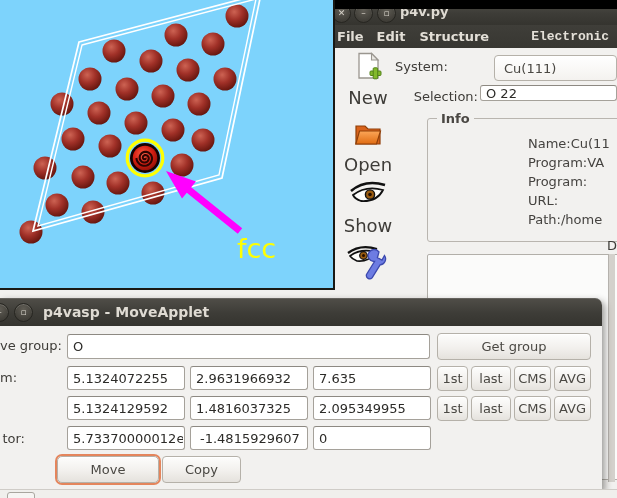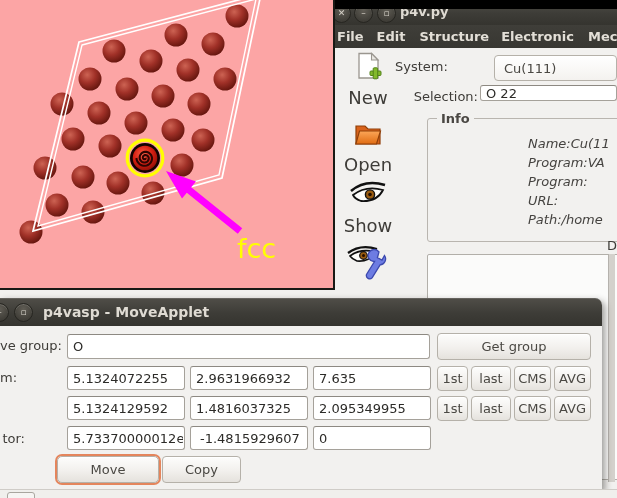--- a/index.html
+++ b/index.html
@@ -34,21 +34,21 @@
   .field{
     background:#fff;border:1px solid #a5a19a;border-top-color:#8d8982;
     border-radius:3px;font-size:13px;color:#2c2b28;
     padding:0 5px;box-sizing:border-box;font-family:"DejaVu Sans","Liberation Sans",sans-serif;
     white-space:nowrap;overflow:hidden;outline:none;
   }
   .label{font-size:13px;color:#3e3c38;white-space:nowrap;}
   .toolitem{display:flex;flex-direction:column;align-items:center;row-gap:3px;}
   .toolitem .tlabel{font-size:18px;color:#3e3c38;}
   .groupbox{border:1px solid #b9b5af;border-radius:3px;background:#f2f1ef;}
-  .infoline{font-size:13px;color:#454340;white-space:nowrap;line-height:19px;font-style:italic;}
+  .infoline{font-size:13px;color:#454340;white-space:nowrap;line-height:19px;}
   
   .focusring{box-shadow:0 0 0 2px #e4855c, inset 0 1px 0 #fff;}
 </style>
 </head>
 <body>
 
 <div id="screen">
 
   <div class="abs" style="left:0;top:8;width:617px;height:490px;background:#f2f1ef;">
 
@@ -57,21 +57,21 @@
       <span class="tb-btn" style="left:24px;top:4px;">–</span>
       <span class="tb-btn" style="left:47px;top:4px;">▫</span>
       <span class="abs" style="left:70px;top:4px;">p4v.py</span>
     </div>
 
     <div class="abs titlebar" style="left:330px;top:25px;width:287px;height:23px;box-shadow:none;
                 background:linear-gradient(#3f3e39,#383732);display:flex;align-items:center;">
       <span class="menuitem" style="margin-left:7px;">File</span>
       <span class="menuitem" style="margin-left:13px;">Edit</span>
       <span class="menuitem" style="margin-left:14px;">Structure</span>
-      <span class="menuitem" style="margin-left:12px;">Electronic</span>
+      <span class="menuitem" style="margin-left:42px;font-family:Liberation Mono, monospace;">Electronic</span>
       <span class="menuitem" style="margin-left:14px;">Mecha</span>
     </div>
 
     <div class="abs toolitem" style="left:344px;top:52px;width:48px;">
       <span>
         <svg width="27" height="29" viewBox="0 0 27 29">
           <path d="M4 1.5 h12.5 l6.5 6.5 v18 H4 z" fill="#ffffff" stroke="#9a968f" stroke-width="1.3"></path>
           <path d="M16.5 1.5 l6.5 6.5 h-6.5 z" fill="#e9e7e2" stroke="#9a968f" stroke-width="1.1"></path>
           <g stroke="#51811a" stroke-width="1" fill="#83b92c">
             <rect x="15" y="19" width="11" height="4.5" rx="1"></rect>
@@ -141,21 +141,21 @@
     </div>
     <div class="abs label" style="left:607px;top:238px;">D</div>
 
     <div class="abs" style="left:427px;top:254px;width:200px;height:224px;background:#fbfbfa;border:1px solid #b2afa9;border-radius:2px;"></div>
 
     <div class="abs" style="left:608px;top:254px;width:6px;height:228px;background:#d4d1cc;border-left:1px solid #b5b2ad;"></div>
   </div>
 
   <div class="abs" style="left:0;top:0;width:617px;height:9px;background:#000;"></div>
 
-  <div class="abs" style="left:0;top:0;width:335px;height:290px;background:#fca5a5;
+  <div class="abs" style="left:0;top:0;width:335px;height:290px;background:#7dd3fc;
               border-right:2px solid #191915;border-bottom:2px solid #191915;box-sizing:border-box;">
     <div style="width:333px;height:288px;"><svg width="333" height="288" viewBox="0 0 333 288">
           <defs>
             <radialGradient id="gAtom" cx="0.38" cy="0.32" r="0.78">
               <stop offset="0" stop-color="#cd6353"></stop>
               <stop offset="0.45" stop-color="#A13128"></stop>
               <stop offset="1" stop-color="#591009"></stop>
             </radialGradient>
             <radialGradient id="gHot" cx="0.42" cy="0.36" r="0.8">
               <stop offset="0" stop-color="#ff6047"></stop>

